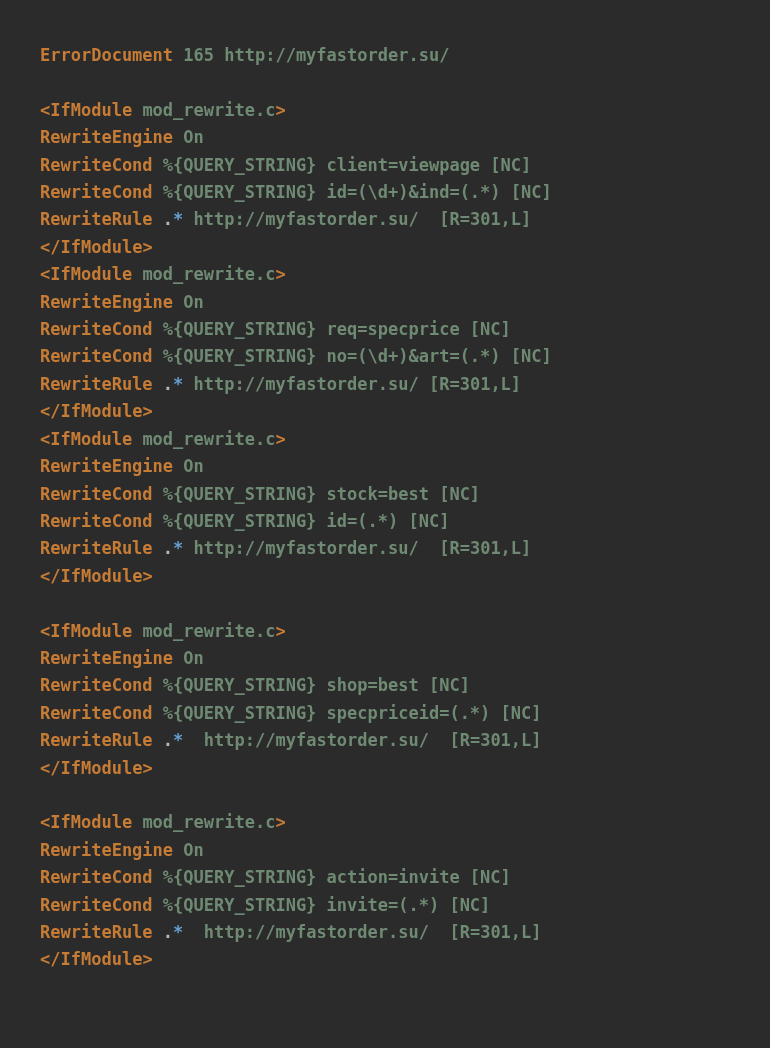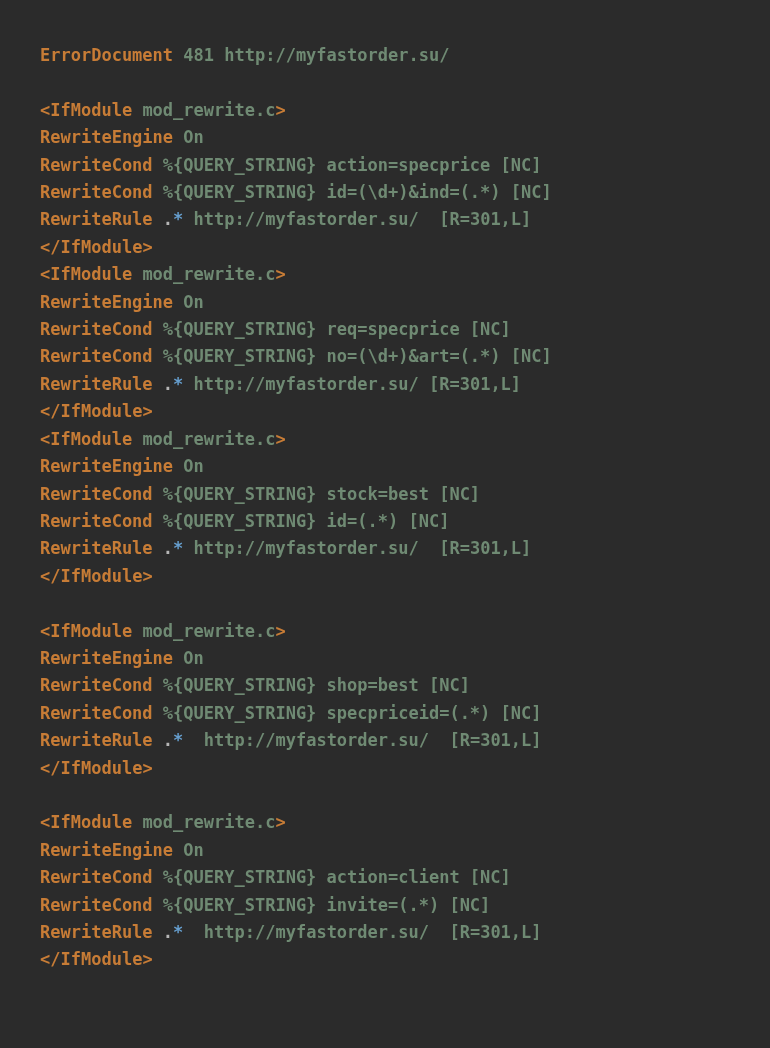--- a/index.html
+++ b/index.html
@@ -23,25 +23,25 @@
   .dir   { color: #c77c36; }
   .kw    { color: #c77c36; }
   .br    { color: #c77c36; }
   .star  { color: #669fcf; }
   .dot   { color: #b7b7b7; }
   .txt   { color: #6f8a73; }
 </style>
 </head>
 <body>
 
-<pre class="code"><span><span class="dir">ErrorDocument</span><span class="txt"> 481 http://myfastorder.su/</span></span>
+<pre class="code"><span><span class="dir">ErrorDocument</span><span class="txt"> 165 http://myfastorder.su/</span></span>
 
 <span><span class="br">&lt;</span><span class="kw">IfModule</span><span class="txt"> mod_rewrite.c</span><span class="br">&gt;</span></span>
 <span><span class="dir">RewriteEngine</span><span class="txt"> On</span></span>
-<span><span class="dir">RewriteCond</span><span class="txt"> %{QUERY_STRING} action=specprice [NC]</span></span>
+<span><span class="dir">RewriteCond</span><span class="txt"> %{QUERY_STRING} client=viewpage [NC]</span></span>
 <span><span class="dir">RewriteCond</span><span class="txt"> %{QUERY_STRING} id=(\d+)&amp;ind=(.*) [NC]</span></span>
 <span><span class="dir">RewriteRule</span> <span class="dot">.</span><span class="star">*</span><span class="txt"> http://myfastorder.su/  [R=301,L]</span></span>
 <span><span class="br">&lt;/</span><span class="kw">IfModule</span><span class="br">&gt;</span></span>
 <span><span class="br">&lt;</span><span class="kw">IfModule</span><span class="txt"> mod_rewrite.c</span><span class="br">&gt;</span></span>
 <span><span class="dir">RewriteEngine</span><span class="txt"> On</span></span>
 <span><span class="dir">RewriteCond</span><span class="txt"> %{QUERY_STRING} req=specprice [NC]</span></span>
 <span><span class="dir">RewriteCond</span><span class="txt"> %{QUERY_STRING} no=(\d+)&amp;art=(.*) [NC]</span></span>
 <span><span class="dir">RewriteRule</span> <span class="dot">.</span><span class="star">*</span><span class="txt"> http://myfastorder.su/ [R=301,L]</span></span>
 <span><span class="br">&lt;/</span><span class="kw">IfModule</span><span class="br">&gt;</span></span>
 <span><span class="br">&lt;</span><span class="kw">IfModule</span><span class="txt"> mod_rewrite.c</span><span class="br">&gt;</span></span>
@@ -53,17 +53,17 @@
 
 <span><span class="br">&lt;</span><span class="kw">IfModule</span><span class="txt"> mod_rewrite.c</span><span class="br">&gt;</span></span>
 <span><span class="dir">RewriteEngine</span><span class="txt"> On</span></span>
 <span><span class="dir">RewriteCond</span><span class="txt"> %{QUERY_STRING} shop=best [NC]</span></span>
 <span><span class="dir">RewriteCond</span><span class="txt"> %{QUERY_STRING} specpriceid=(.*) [NC]</span></span>
 <span><span class="dir">RewriteRule</span> <span class="dot">.</span><span class="star">*</span><span class="txt">  http://myfastorder.su/  [R=301,L]</span></span>
 <span><span class="br">&lt;/</span><span class="kw">IfModule</span><span class="br">&gt;</span></span>
 
 <span><span class="br">&lt;</span><span class="kw">IfModule</span><span class="txt"> mod_rewrite.c</span><span class="br">&gt;</span></span>
 <span><span class="dir">RewriteEngine</span><span class="txt"> On</span></span>
-<span><span class="dir">RewriteCond</span><span class="txt"> %{QUERY_STRING} action=client [NC]</span></span>
+<span><span class="dir">RewriteCond</span><span class="txt"> %{QUERY_STRING} action=invite [NC]</span></span>
 <span><span class="dir">RewriteCond</span><span class="txt"> %{QUERY_STRING} invite=(.*) [NC]</span></span>
 <span><span class="dir">RewriteRule</span> <span class="dot">.</span><span class="star">*</span><span class="txt">  http://myfastorder.su/  [R=301,L]</span></span>
 <span><span class="br">&lt;/</span><span class="kw">IfModule</span><span class="br">&gt;</span></span>
 </pre>
 
 </body></html>

